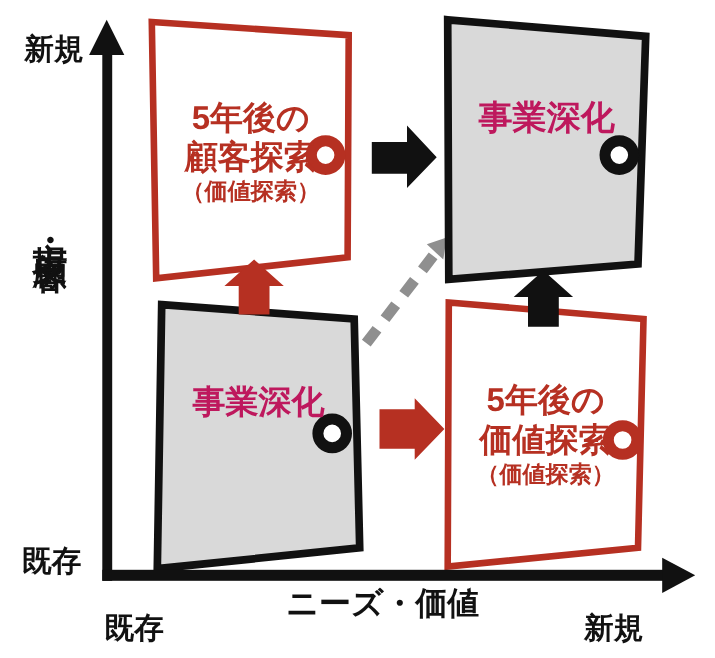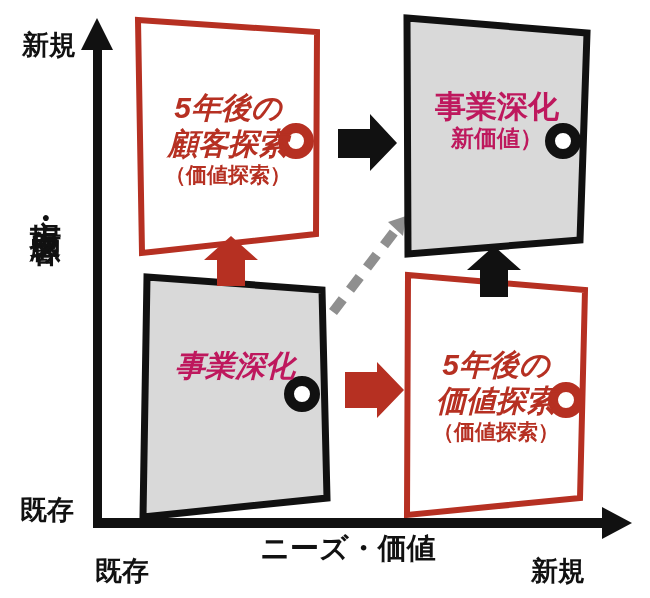--- a/index.html
+++ b/index.html
@@ -23,21 +23,21 @@
   .dash-head{fill:#8f8f8f;}
 
   .lbl{position:absolute;font-weight:bold;color:#111111;white-space:nowrap;}
   .boxtext{
     position:absolute;display:flex;flex-direction:column;
     align-items:center;justify-content:flex-start;
     font-weight:bold;text-align:center;line-height:1.2;
   }
   .boxtext.red{color:#b63022;}
   .boxtext.black{color:#be185d;}
-  .big{font-size:30px;font-style:italic;}
+  .big{font-size:30px;}
   .big-tr{font-size:31px;}
   .small{font-size:21px;}
   .small-tr{font-size:23px;}
 
   .axis-small{font-size:27px;}
   .x-axis-title{font-size:29px;}
   .y-axis-title{
     font-size:31px;
     writing-mode:vertical-rl;
     text-orientation:upright;
@@ -77,21 +77,20 @@
   </svg>
 
   <div class="boxtext red" style="left:140px;top:90px;width:176px;">
     <span class="big">5年後の</span>
     <span class="big">顧客探索</span>
     <span class="small">（価値探索）</span>
   </div>
 
   <div class="boxtext black" style="left:411px;top:88px;width:172px;">
     <span class="big-tr">事業深化</span>
-    <span class="small-tr">新価値）</span>
   </div>
 
   <div class="boxtext black" style="left:151px;top:348px;width:168px;">
     <span class="big">事業深化</span>
   </div>
 
   <div class="boxtext red" style="left:410px;top:347px;width:172px;">
     <span class="big">5年後の</span>
     <span class="big">価値探索</span>
     <span class="small">（価値探索）</span>

